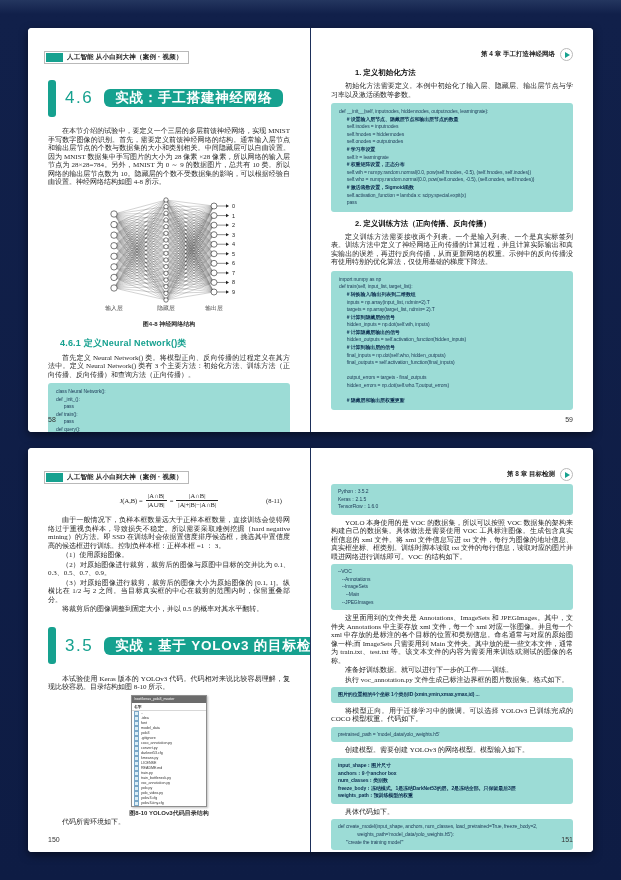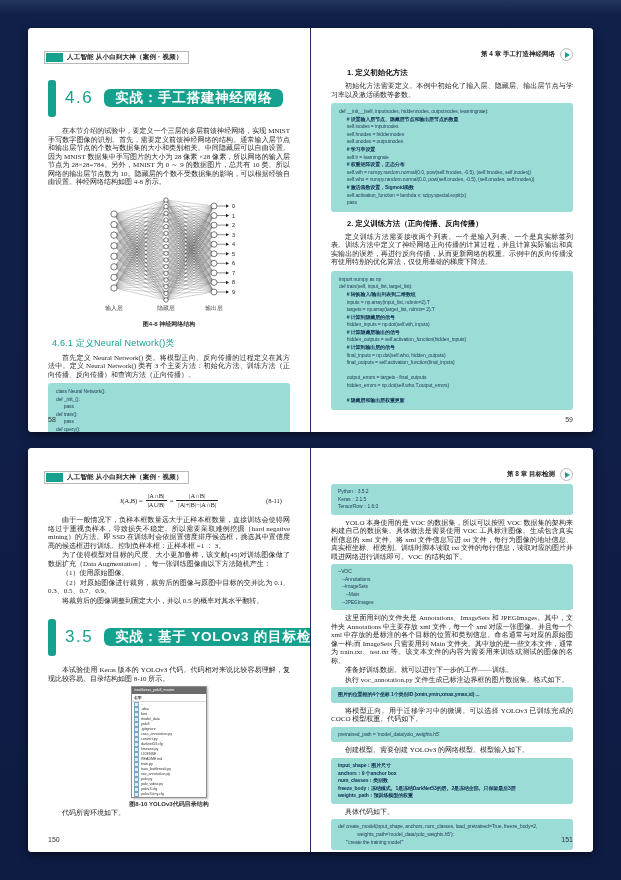--- a/index.html
+++ b/index.html
@@ -47,22 +47,22 @@
   .banner-title{
     background:var(--teal,#16a18f);color:#fff;font-size:13.5px;font-weight:bold;
     padding:0 11px;border-radius:6px;letter-spacing:.8px;white-space:nowrap;flex:none;
   }
   
   .para{
     font-family:Liberation Serif, serif;
     font-size:7px;line-height:8.5px;color:#262626;
     text-align:justify;text-indent:2em;margin:0 0 1px;
   }
-  .sub-heading{font-size:7.5px;font-weight:bold;color:#101010;margin:7px 0 4px 16px;}
-  .teal-heading{color:var(--teal,#16a18f);font-size:9px;font-weight:normal;margin:8px 4px 4px;letter-spacing:.2px;}
+  .sub-heading{font-size:7.5px;font-weight:bold;color:#101010;margin:7px 0 4px 24px;}
+  .teal-heading{color:var(--teal,#16a18f);font-size:9px;font-weight:bold;margin:8px 12px 4px;letter-spacing:.2px;}
   .page-num{position:absolute;bottom:9px;font-size:7px;color:#333;}
   .page-num.pos-left{left:20px;}
   .page-num.pos-right{right:20px;}
   
   .code-block{
     background:var(--code-bg,#9cdcd6);border-radius:3px;
     padding:5px 8px;margin:4px 0 6px;overflow:hidden;
   }
   .code-line{
     font-size:5px;line-height:7.6px;min-height:7.6px;color:#1d3a57;
@@ -557,23 +557,23 @@
           </span>
           <span>=</span>
           <span class="frac">
             <span class="num">|A∩B|</span>
             <span class="den">|A|+|B|−|A∩B|</span>
           </span>
         </span>
         <span class="eqno">(8-11)</span>
       </div>
       <p class="para">由于一般情况下，负样本框数量远大于正样本框数量，直接训练会使得网络过于重视负样本，导致损失不稳定。所以需要采取难例挖掘（hard negative mining）的方法。即 SSD 在训练时会依据置信度排序候选框，挑选其中置信度高的候选框进行训练。控制负样本框：正样本框 =1 ： 3。</p>
-      <p class="para">为了使得模型对目标的尺度、大小更加鲁棒，该文献[45]对训练图像做了数据扩充（Data Augmentation）。每一张训练图像由以下方法随机产生：</p>
       <p class="para">（1）使用原始图像。</p>
       <p class="para">（2）对原始图像进行裁剪，裁剪后的图像与原图中目标的交并比为 0.1、0.3、0.5、0.7、0.9。</p>
+      <p class="para">（3）对原始图像进行裁剪，裁剪后的图像大小为原始图像的 [0.1, 1]。纵横比在 1/2 与 2 之间。当目标真实框的中心在裁剪的范围内时，保留重叠部分。</p>
       <p class="para">将裁剪后的图像调整到固定大小，并以 0.5 的概率对其水平翻转。</p>
       <div class="section-banner">
         <span class="banner-bracket"></span>
         <span class="banner-number">3.5</span>
         <span class="banner-title">实战：基于 YOLOv3 的目标检测</span>
       </div>
       <p class="para">本试验使用 Keras 版本的 YOLOv3 代码。代码相对来说比较容易理解，复现比较容易。目录结构如图 8-10 所示。</p>
       <div class="file-window">
         <div class="fw-title">/root/keras_yolo3_master</div>
         <div class="fw-colhead">名字</div>

